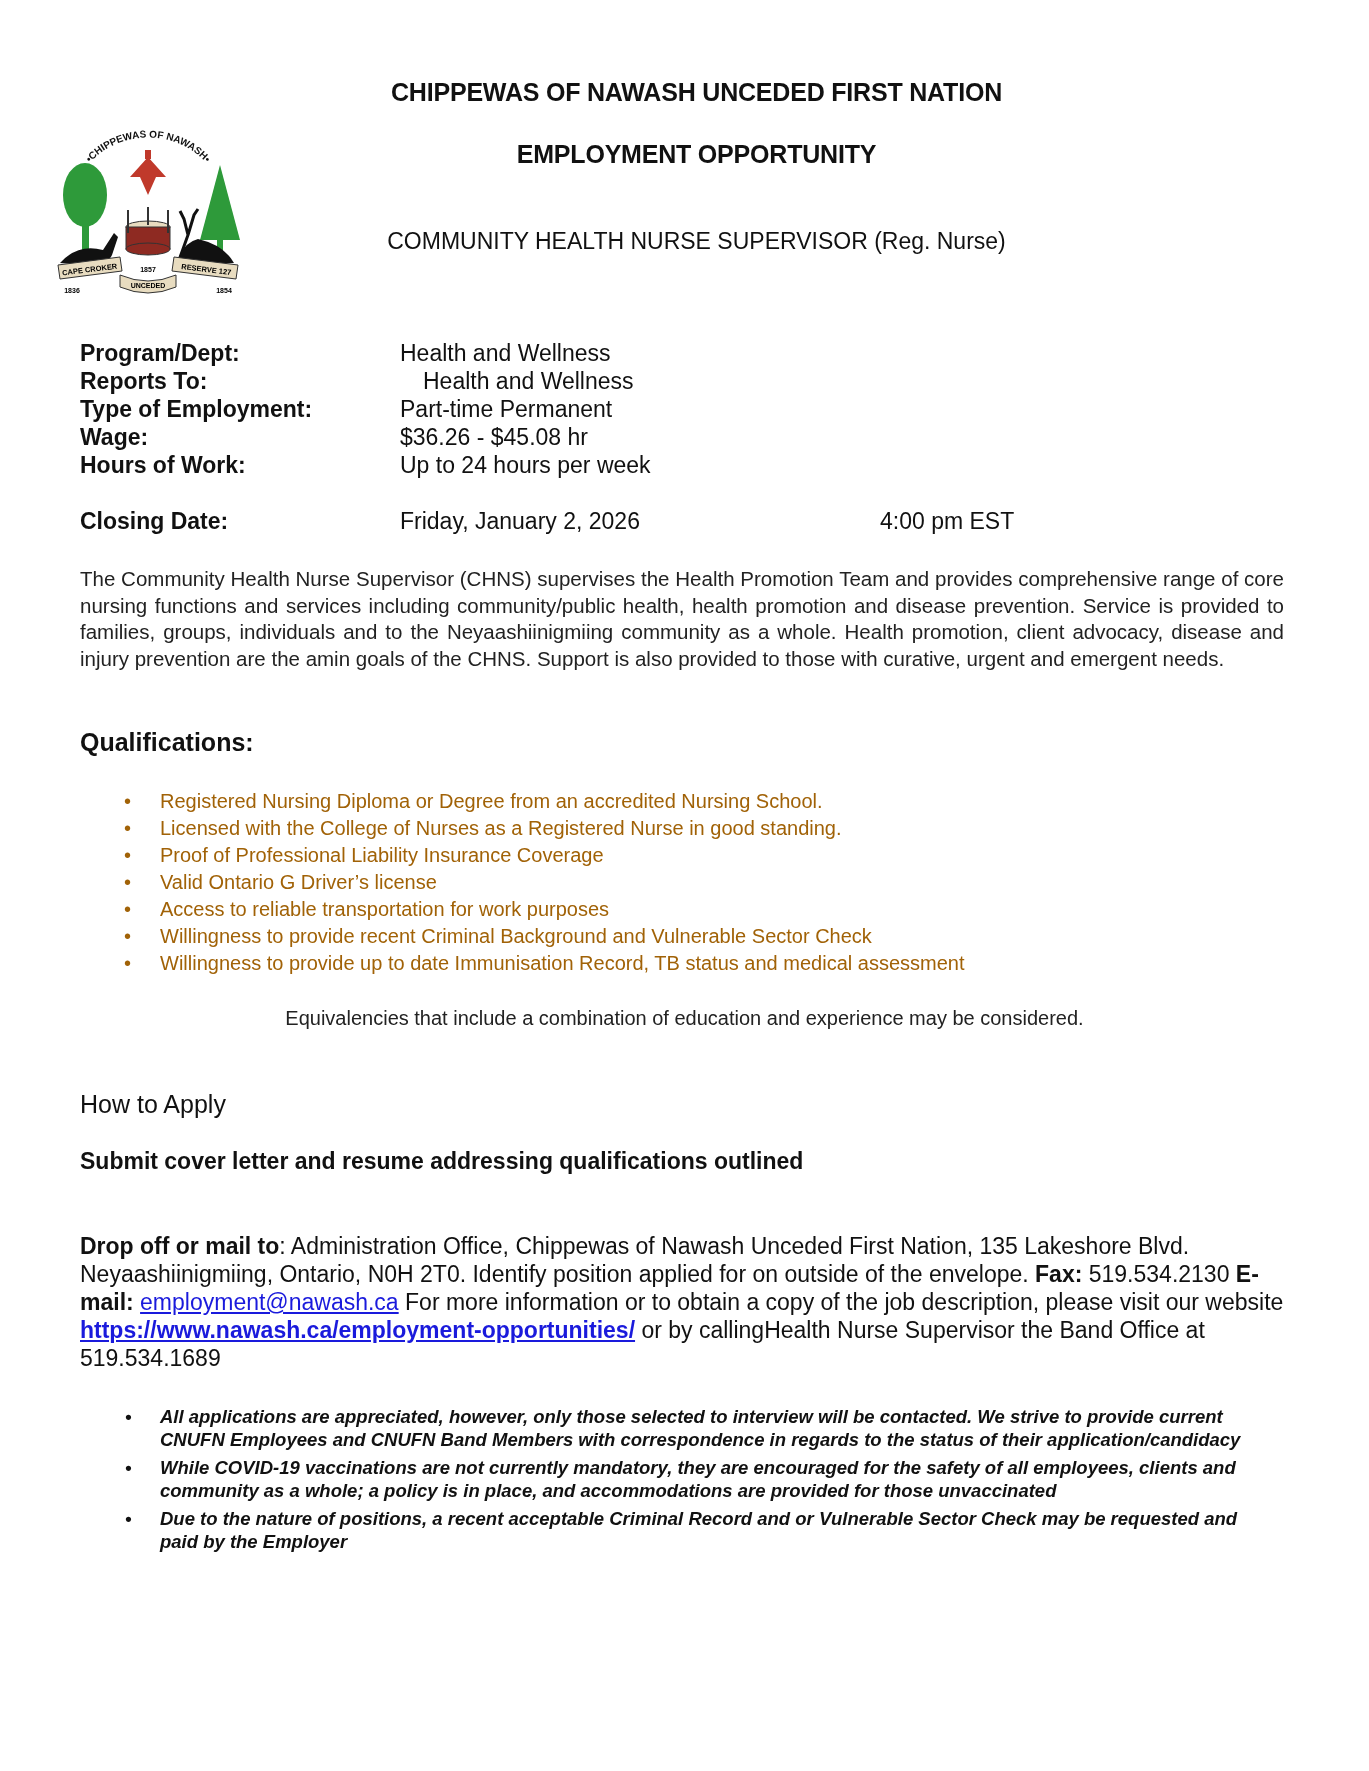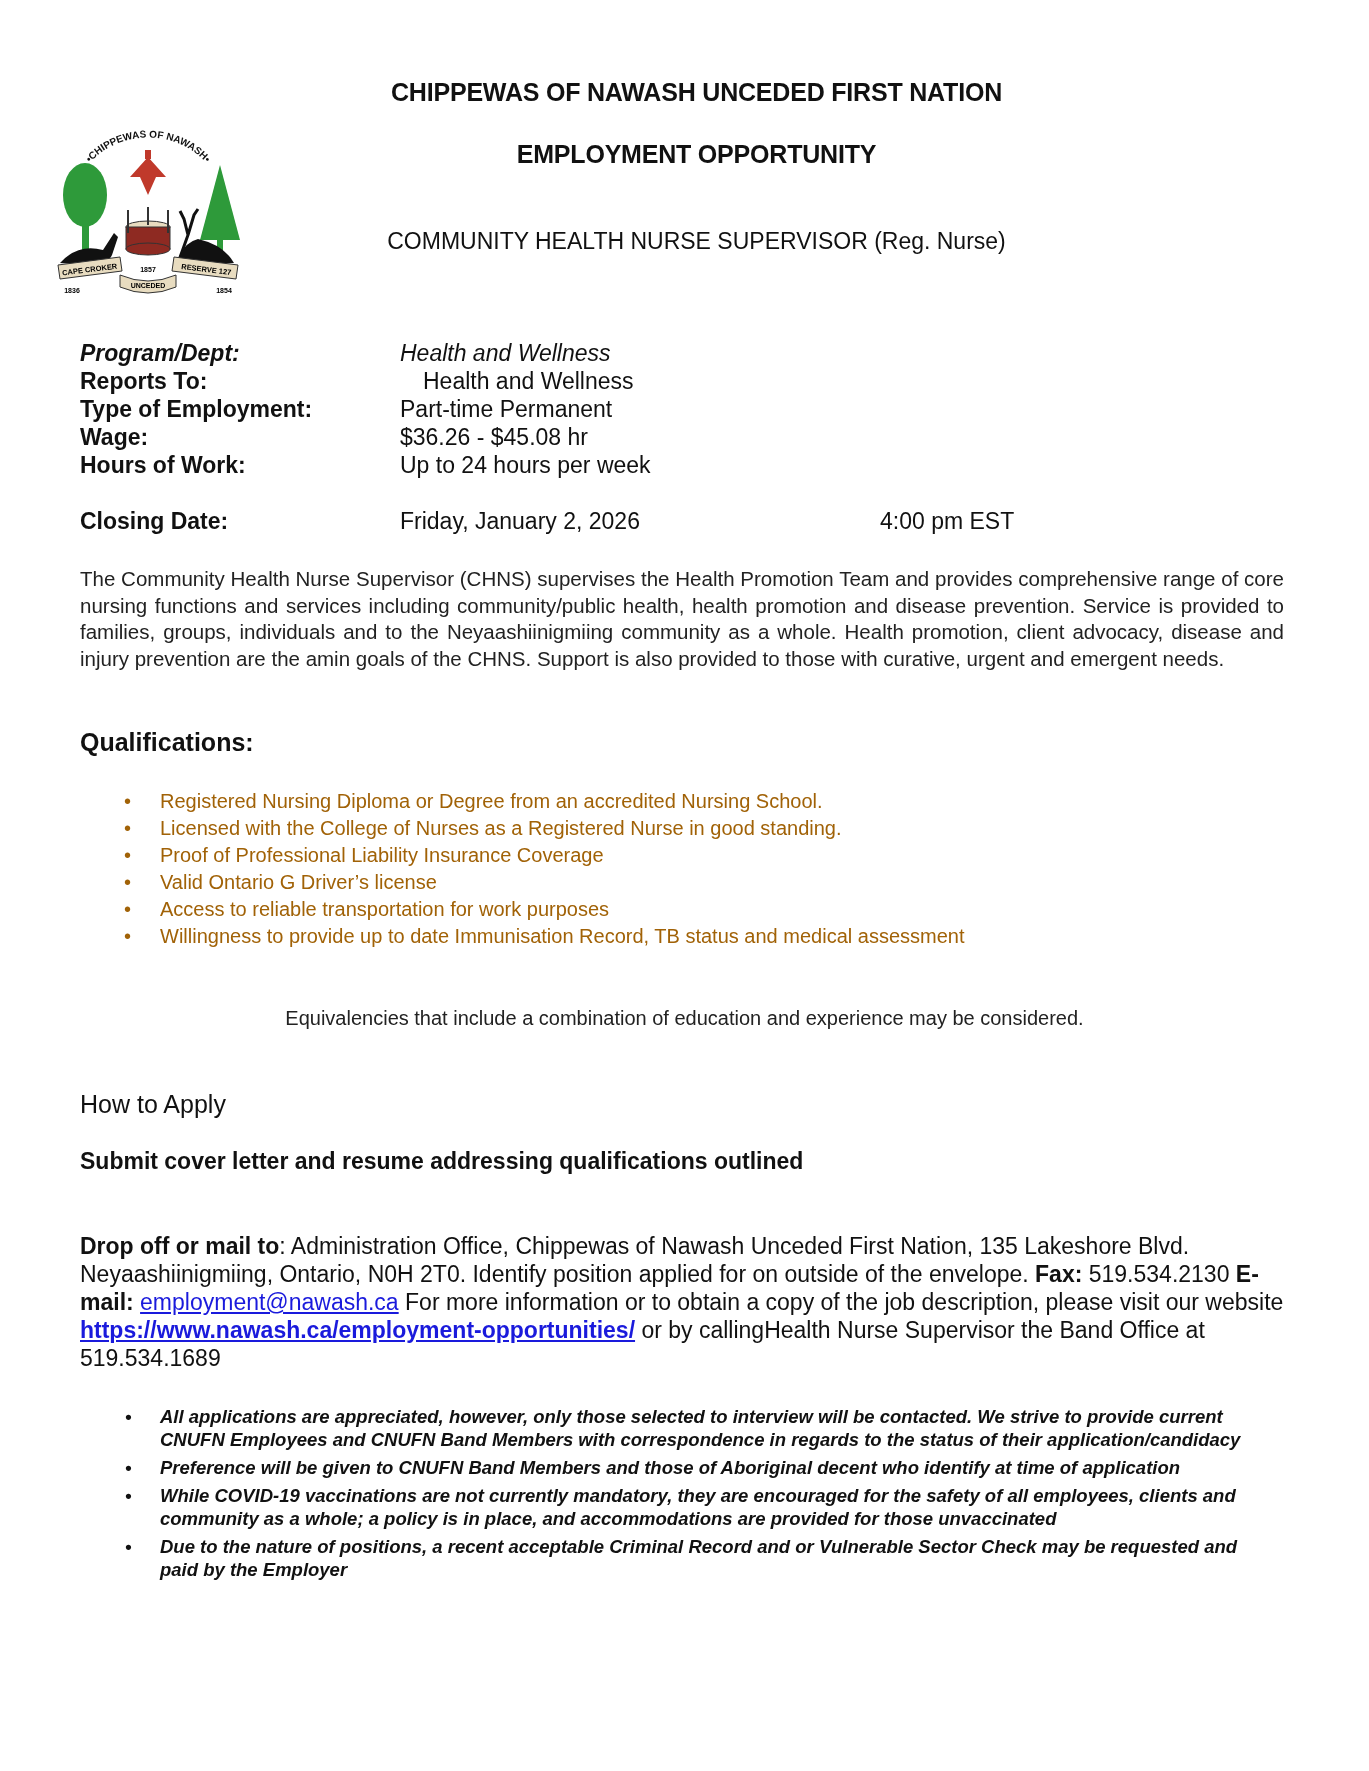--- a/index.html
+++ b/index.html
@@ -82,21 +82,21 @@
     <text x="100" y="157" font-family="Liberation Sans, sans-serif" font-weight="bold" font-size="7" text-anchor="middle">1857</text>
     <text x="176" y="178" font-family="Liberation Sans, sans-serif" font-weight="bold" font-size="7" text-anchor="middle">1854</text>
   </svg>
 </div>
 
 <div class="abs h1" style="left:0; width:1369px; top:78px; text-align:center; padding-left:12px;">CHIPPEWAS OF NAWASH UNCEDED FIRST NATION</div>
 <div class="abs h1" style="left:0; width:1369px; top:140px; text-align:center; padding-left:12px;">EMPLOYMENT OPPORTUNITY</div>
 <div class="abs h3" style="left:0; width:1369px; top:228px; text-align:center; padding-left:12px;">COMMUNITY HEALTH NURSE SUPERVISOR (Reg. Nurse)</div>
 
 <div class="abs" style="left:80px; top:340px; width:700px;">
-  <div style="display:flex; height:28px;font-style:italic;">
+  <div style="display:flex; height:28px;">
     <span class="lbl" style="width:320px;">Program/Dept:</span>
     <span class="val">Health and Wellness</span>
   </div>
   <div style="display:flex; height:28px;gap:23px;">
     <span class="lbl" style="width:320px;">Reports To:</span>
     <span class="val">Health and Wellness</span>
   </div>
   <div style="display:flex; height:28px;">
     <span class="lbl" style="width:320px;">Type of Employment:</span>
     <span class="val">Part-time Permanent</span>
@@ -119,29 +119,29 @@
 
 <p class="abs body-p" style="left:80px; top:566px; width:1204px; margin:0;">The Community Health Nurse Supervisor (CHNS) supervises the Health Promotion Team and provides comprehensive range of core nursing functions and services including community/public health, health promotion and disease prevention. Service is provided to families, groups, individuals and to the Neyaashiinigmiing community as a whole. Health promotion, client advocacy, disease and injury prevention are the amin goals of the CHNS. Support is also provided to those with curative, urgent and emergent needs.</p>
 
 <div class="abs sec-title" style="left:80px; top:728px;">Qualifications:</div>
 <ul class="abs q-list" style="left:80px; top:788px; width:1200px;">
   <li>Registered Nursing Diploma or Degree from an accredited Nursing School.</li>
   <li>Licensed with the College of Nurses as a Registered Nurse in good standing.</li>
   <li>Proof of Professional Liability Insurance Coverage</li>
   <li>Valid Ontario G Driver’s license</li>
   <li>Access to reliable transportation for work purposes</li>
+  <li>Willingness to provide recent Criminal Background and Vulnerable Sector Check</li>
   <li>Willingness to provide up to date Immunisation Record, TB status and medical assessment</li>
 </ul>
 <div class="abs" style="left:0; width:1369px; top:1007px; text-align:center; font-size:20px; color:#222;">Equivalencies that include a combination of education and experience may be considered.</div>
 
 <div class="abs" style="left:80px; top:1090px; font-size:25px; font-weight:normal;">How to Apply</div>
 <div class="abs" style="left:80px; top:1148px; font-size:23px; font-weight:bold;">Submit cover letter and resume addressing qualifications outlined</div>
 
 <p class="abs apply-p" style="left:80px; top:1232px; width:1210px; margin:0;">
   <b>Drop off or mail to</b><span>:  Administration Office, Chippewas of Nawash Unceded First Nation, 135 Lakeshore Blvd. Neyaashiinigmiing, Ontario, N0H 2T0.  Identify position applied for on outside of the envelope.  </span><b>Fax:</b><span> 519.534.2130  </span><b>E-mail:</b> <a class="email" href="#">employment@nawash.ca</a><span>  For more information or to obtain a copy of the job description, please visit our website </span><a href="#">https://www.nawash.ca/employment-opportunities/</a><span> or by callingHealth Nurse Supervisor the Band Office at 519.534.1689</span>
 </p>
 
 <ul class="abs notes" style="left:80px; top:1405px; width:1200px;">
   <li>All applications are appreciated, however, only those selected to interview will be contacted.  We strive to provide current CNUFN Employees and CNUFN Band Members with correspondence in regards to the status of their application/candidacy</li>
-  <li>Preference will be given to CNUFN Band Members and those of Aboriginal decent who identify at time of application</li>
   <li>While COVID-19 vaccinations are not currently mandatory, they are encouraged for the safety of all employees, clients and community as a whole; a policy is in place, and accommodations are provided for those unvaccinated</li>
   <li>Due to the nature of positions, a recent acceptable Criminal Record and or Vulnerable Sector Check may be requested and paid by the Employer</li>
 </ul>
 
 </body></html>

